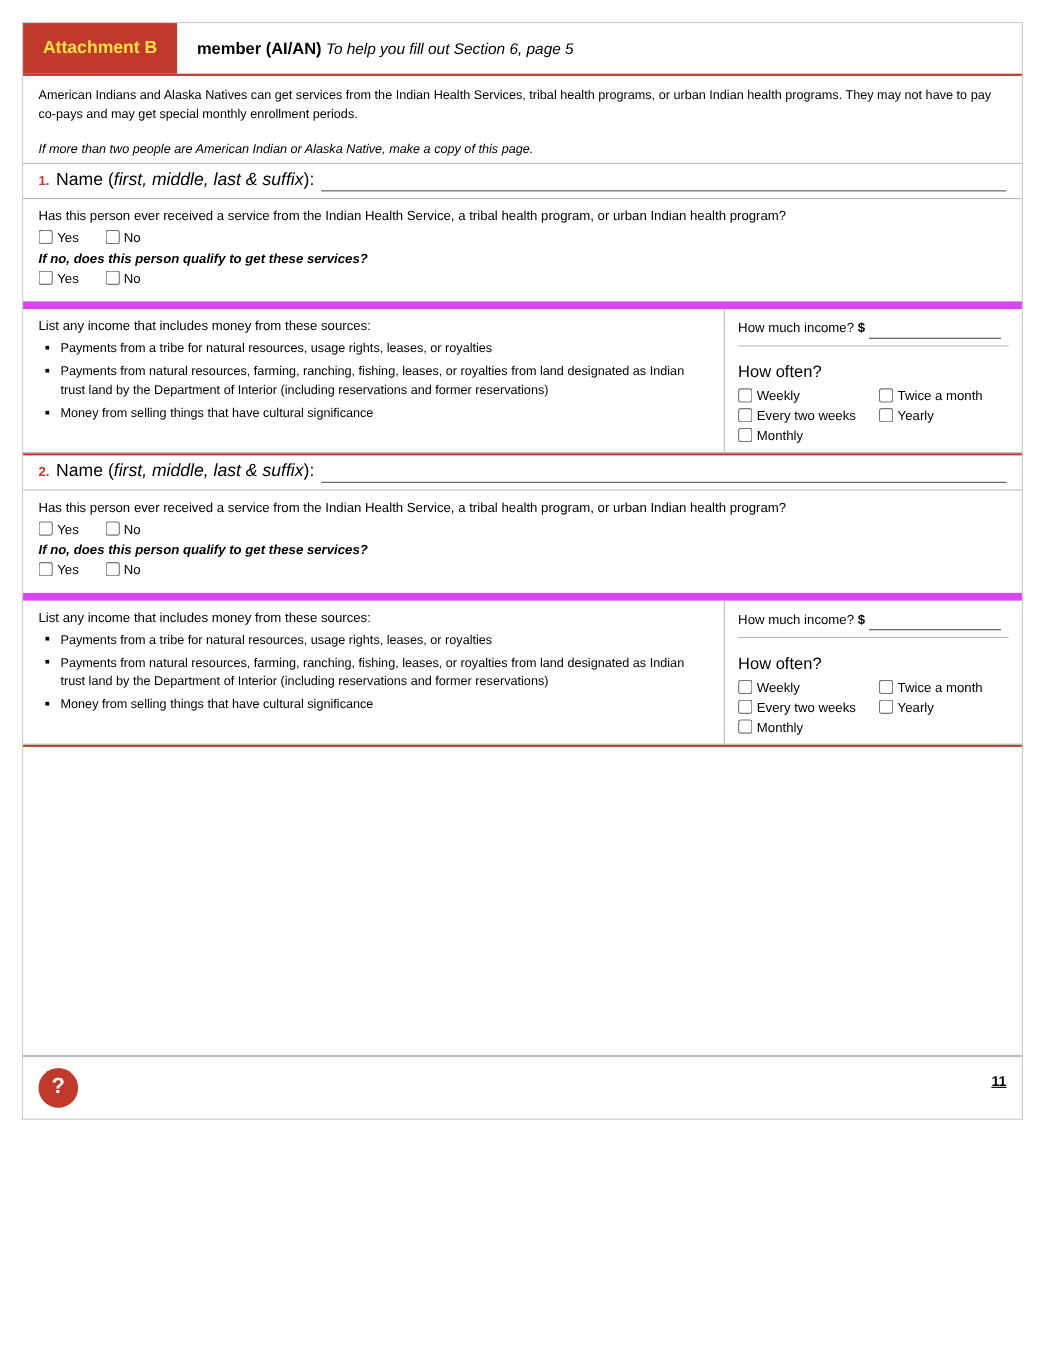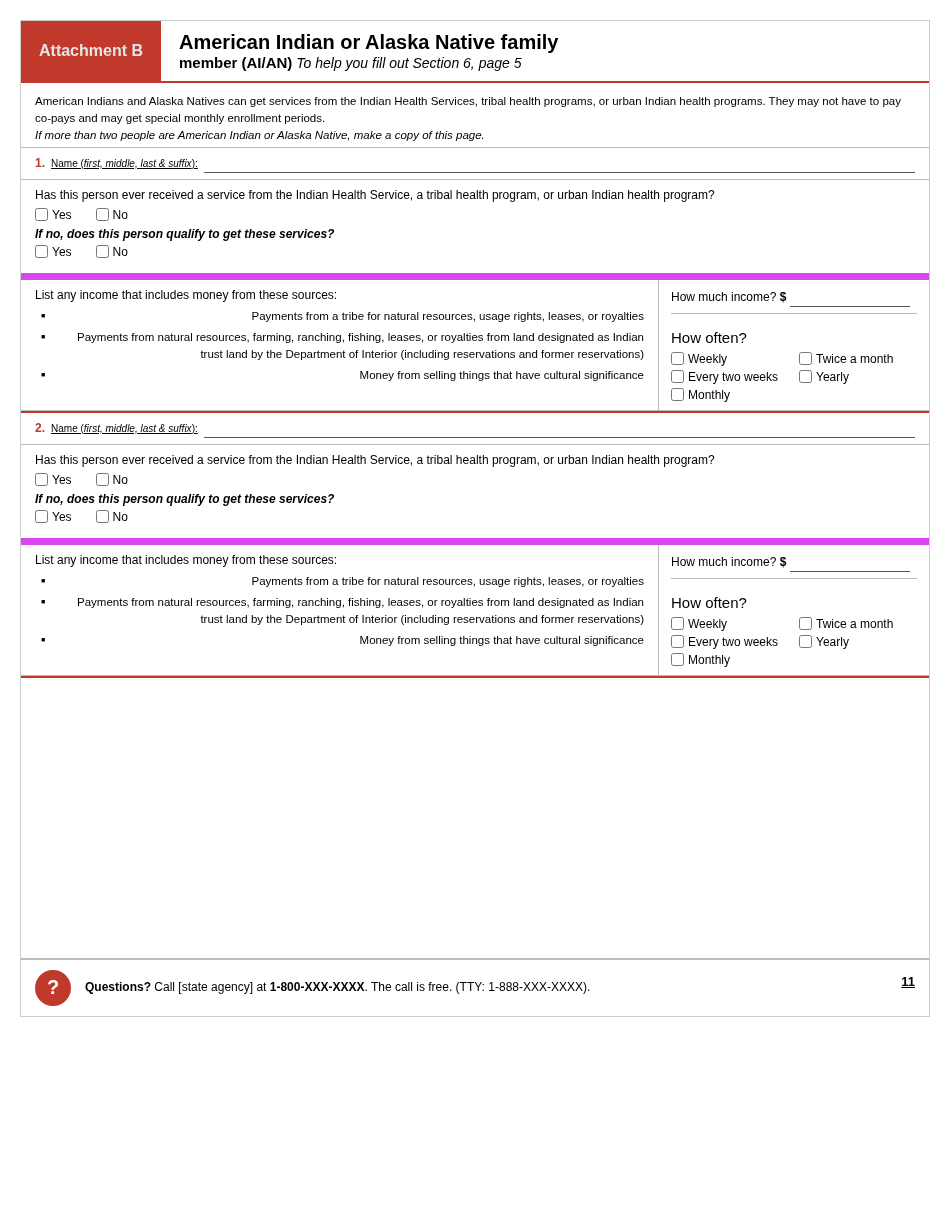--- a/index.html
+++ b/index.html
@@ -19,21 +19,21 @@
     }
     
     .header {
       display: flex;
       align-items: stretch;
       border-bottom: 2px solid #c0392b;
       margin-bottom: 0;
     }
     .attachment-label {
       background: #c0392b;
-      color: #e5e5e5;
+      color: #fde047;
       font-size: 16px;
       font-weight: bold;
       padding: 14px 18px;
       min-width: 140px;
       display: flex;
       align-items: center;
       justify-content: center;
     }
     .header-title {
       padding: 10px 18px;
@@ -58,21 +58,21 @@
     .intro {
       padding: 10px 14px 6px 14px;
       border-bottom: 1px solid #bbb;
     }
     .intro .intro-title {
       font-size: 13px;
       margin-bottom: 5px;
     }
     .intro .intro-desc {
       font-size: 11.5px;
-      margin-bottom: 1px;
+      margin-bottom: 16px;
       line-height: 1.5;
     }
     .intro .intro-italic {
       font-style: italic;
       font-size: 11.5px;
     }
 
     
     .person-section {
       border-bottom: 2px solid #c0392b;
@@ -85,22 +85,21 @@
       display: flex;
       align-items: center;
       gap: 6px;
     }
     .name-row .num {
       color: #c0392b;
       font-weight: bold;
       font-size: 12px;
     }
     .name-row .name-label {
-      font-size: 10px;
-      text-decoration: underline;
+      font-size: 16px;
     }
     .name-row .name-label em {
       font-style: italic;
     }
     .name-row .name-input {
       flex: 1;
       border: none;
       border-bottom: 1px solid #555;
       outline: none;
       font-size: 12px;
@@ -157,21 +156,20 @@
     .income-left ul {
       list-style: none;
       padding-left: 6px;
     }
     .income-left ul li {
       font-size: 11.5px;
       line-height: 1.5;
       margin-bottom: 4px;
       padding-left: 14px;
       position: relative;
-      text-align: right;
     }
     .income-left ul li::before {
       content: '■';
       font-size: 7px;
       position: absolute;
       left: 0;
       top: 3px;
     }
     .income-right {
       width: 270px;
@@ -236,21 +234,20 @@
     }
   </style>
 </head>
 <body>
 
 <div class="page">
 
   <div class="header">
     <div class="attachment-label">Attachment B</div>
     <div class="header-title">
-      <div class="main-title">American Indian or Alaska Native family</div>
       <div class="sub-title">
         <span>member (AI/AN)</span><em> To help you fill out Section 6, page 5</em>
       </div>
     </div>
   </div>
 
   <div class="intro">
     <div class="intro-desc">American Indians and Alaska Natives can get services from the Indian Health Services, tribal health programs, or urban Indian health programs. They may not have to pay co-pays and may get special monthly enrollment periods.</div>
     <div class="intro-italic">If more than two people are American Indian or Alaska Native, make a copy of this page.</div>
   </div>
@@ -405,20 +402,17 @@
       </div>
     </div>
 
   </div>
 
   <div class="footer-area"></div>
 
   <div class="footer-bar">
     <div class="footer-icon">?</div>
     <div class="footer-text">
-      <div>
-        <strong>Questions?</strong><span> Call [state agency] at <strong>1-800-XXX-XXXX</strong>. The call is free. (TTY: 1-888-XXX-XXXX).</span>
-      </div>
     </div>
     <div class="page-num">11</div>
   </div>
 
 </div>
 
 </body></html>

